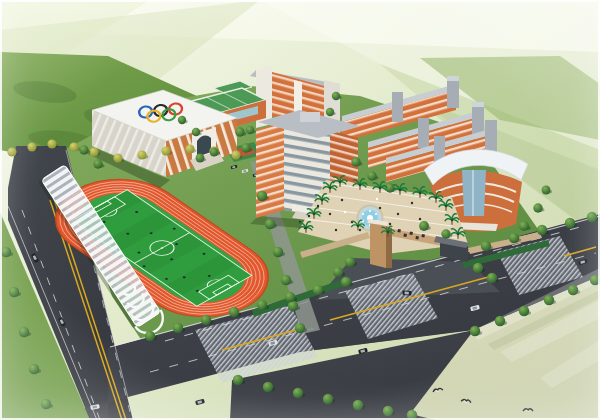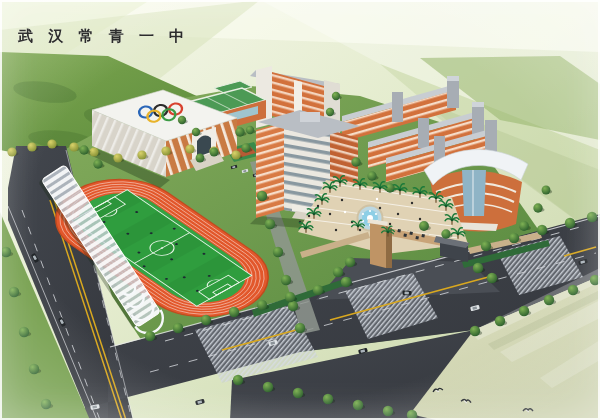--- a/index.html
+++ b/index.html
@@ -518,15 +518,14 @@
   </g>
   <g>
     <use href="#bird" transform="translate(438,391) rotate(-12)"></use>
     <use href="#bird" transform="translate(466,402) rotate(8)"></use>
     <use href="#bird" transform="translate(528,411)"></use>
   </g>
 
   <rect width="600" height="420" fill="url(#gVig)"></rect>
 </svg>
 
-<div class="render-title">武 汉 常 青 一 中</div>
 <div class="frame"></div>
 </div>
 
 </body></html>

